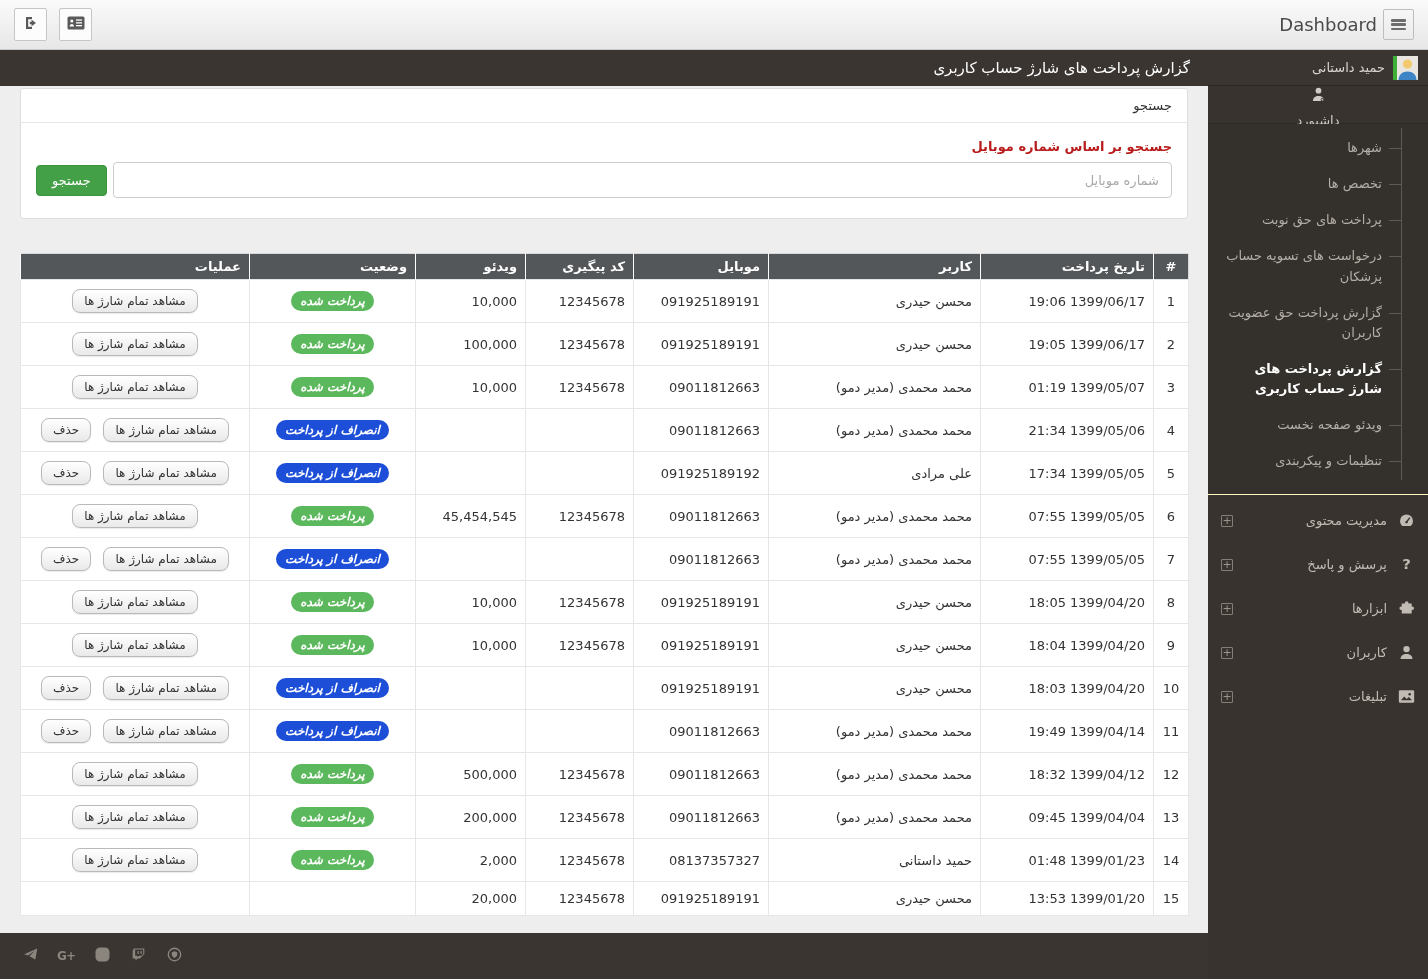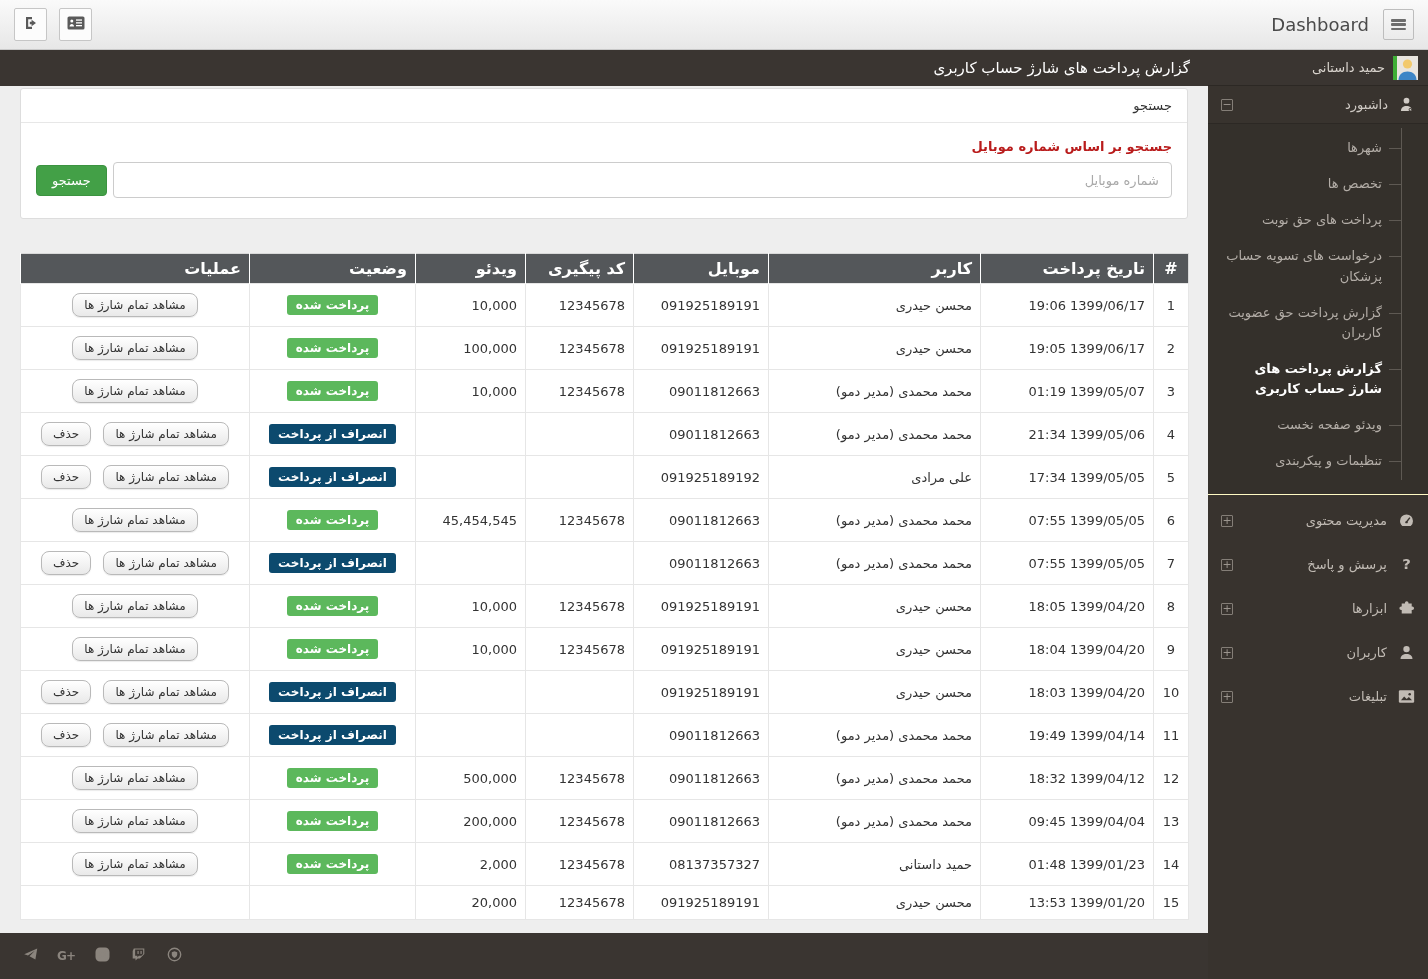--- a/index.html
+++ b/index.html
@@ -5,21 +5,21 @@
   * { box-sizing: border-box; margin: 0; padding: 0; }
   html,body { width:1428px; height:979px; overflow:hidden; }
   body { font-family:"DejaVu Sans", sans-serif; background:#eee; }
 
   
   .topbar { height:50px; width:100%; background:linear-gradient(#fafafa,#e7e7e7);
     border-bottom:1px solid #c9c9c9; display:flex; align-items:center; padding:0 14px; direction:ltr; }
   .tool-btn { width:33px; height:33px; margin-right:12px; background:#fcfcfc; border:1px solid #c6c6c6;
     border-radius:2px; display:flex; align-items:center; justify-content:center; cursor:pointer; }
   .tool-btn svg { fill:#5a5a5a; }
-  .topbar-right { margin-left:auto; display:flex; align-items:center; gap:14px;justify-content:center; }
+  .topbar-right { margin-left:auto; display:flex; align-items:center; gap:6px;justify-content:center; }
   .brand { font-size:18px; color:#4a4a4a; }
   .menu-toggle { width:31px; height:31px; border:1px solid #bdbdbd; background:transparent; border-radius:2px;
     display:flex; align-items:center; justify-content:center; cursor:pointer; }
   .hamburger { width:15px; height:11px; display:flex; flex-direction:column; justify-content:space-between; }
   .hamburger i { display:block; height:2.5px; background:#6d6d6d; border-radius:1px; }
 
   
   .layout { display:flex; height:929px; direction:ltr; }
   main { flex:1; display:flex; flex-direction:column; background:#eee; min-width:0; }
 
@@ -41,29 +41,29 @@
     color:#fff; font-size:13px; cursor:pointer; font-family:inherit; }
 
   
   .badge-row { direction:rtl; margin-bottom:12px; }
   .total-badge { display:inline-block; background:#34a32f; color:#fff; font-size:13.5px; font-weight:bold;
     padding:4px 11px; border-radius:4px; }
 
   
   table { width:100%; border-collapse:collapse; direction:rtl; background:#fff; font-size:13px; color:#333;
     border:1px solid #d9d9d9; table-layout:fixed; }
-  thead th { background:#54575a; color:#fff; font-weight:bold; font-size:16px; padding:5px 8px;
+  thead th { background:#54575a; color:#fff; font-weight:bold; font-size:13px; padding:5px 8px;
     text-align:right; border-left:1px solid rgba(255,255,255,.28); white-space:nowrap; overflow:hidden; }
   tbody td { border:1px solid #e6e6e6; padding:9px 8px; text-align:right; white-space:nowrap; overflow:hidden; }
   td.c-num, th.c-num { text-align:center; }
   td.c-status, td.c-ops { text-align:center; }
   .status-badge { display:inline-block; color:#fff; font-size:12px; font-weight:bold; padding:3px 9px;
-    border-radius:3px; white-space:nowrap; }
+    border-radius:10px; white-space:nowrap;font-style:italic; }
   .status-badge.paid { background:#5cb85c; }
-  .status-badge.cancelled { background:#0c4a6e; }
+  .status-badge.cancelled { background:#1d4ed8; }
   .btn-default { background:linear-gradient(#ffffff,#e9e9e9); border:1px solid #b9b9b9; border-radius:8px;
     padding:4px 11px; font-size:12px; color:#333; cursor:pointer; box-shadow:0 1px 1px rgba(0,0,0,.08);
     white-space:nowrap; font-family:inherit; }
   td.c-ops .btn-default + .btn-default { margin-right:8px; }
 
   
   .footer { height:46px; background:#3a3531; display:flex; align-items:center; padding:0 22px; gap:20px; direction:ltr; }
   .social-link { display:inline-flex; width:16px; height:16px; color:#8b857e; align-items:center;
     justify-content:center; cursor:pointer; text-decoration:none; }
   .social-link svg { width:15px; height:15px; fill:currentColor; }
@@ -73,21 +73,21 @@
   .sidebar { width:220px; background:#38332e; direction:rtl; color:#b8b2ac; font-size:13px; display:flex;
     flex-direction:column; }
   .user-row { height:36px; display:flex; align-items:center; gap:8px; padding:0 10px; background:#3a3531;
     border-bottom:1px solid #2c2824; cursor:pointer; }
   .avatar-wrap { display:flex; align-items:center; height:24px; }
   .avatar-wrap svg { width:21px; height:24px; }
   .online-bar { width:4px; height:24px; background:#3fae36; display:inline-block; }
   .user-name { color:#d8d3cd; }
 
   .menu-item { height:38px; display:flex; align-items:center; gap:10px; padding:0 13px;
-    border-bottom:1px solid #2c2824; cursor:pointer; color:#d0cbc5; }
+    border-bottom:1px solid #2c2824; cursor:pointer; color:#d0cbc5;flex-direction:column; }
   .mi-icon svg, .sec-icon svg { width:17px; height:17px; fill:currentColor; display:block; }
   .spacer { flex:1; }
   .toggle { width:12px; height:12px; border:1px solid #847e77; color:#9b958e; font-size:11px; line-height:10px;
     display:flex; align-items:center; justify-content:center; border-radius:1px; flex:0 0 auto; }
   .toggle.minus::before { content:"−"; }
   .toggle.plus::before { content:"+"; }
 
   .submenu { list-style:none; position:relative; background:#34302b; padding:6px 0 14px; }
   .submenu::before { content:""; position:absolute; right:26px; top:4px; bottom:14px; width:1px; background:#5e5953; }
   .submenu-item { position:relative; padding:8px 46px 8px 14px; text-align:right; line-height:1.55;

